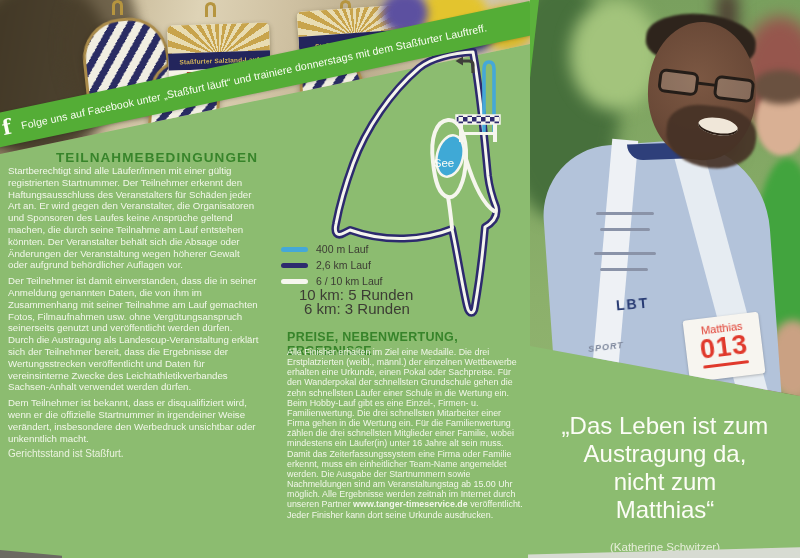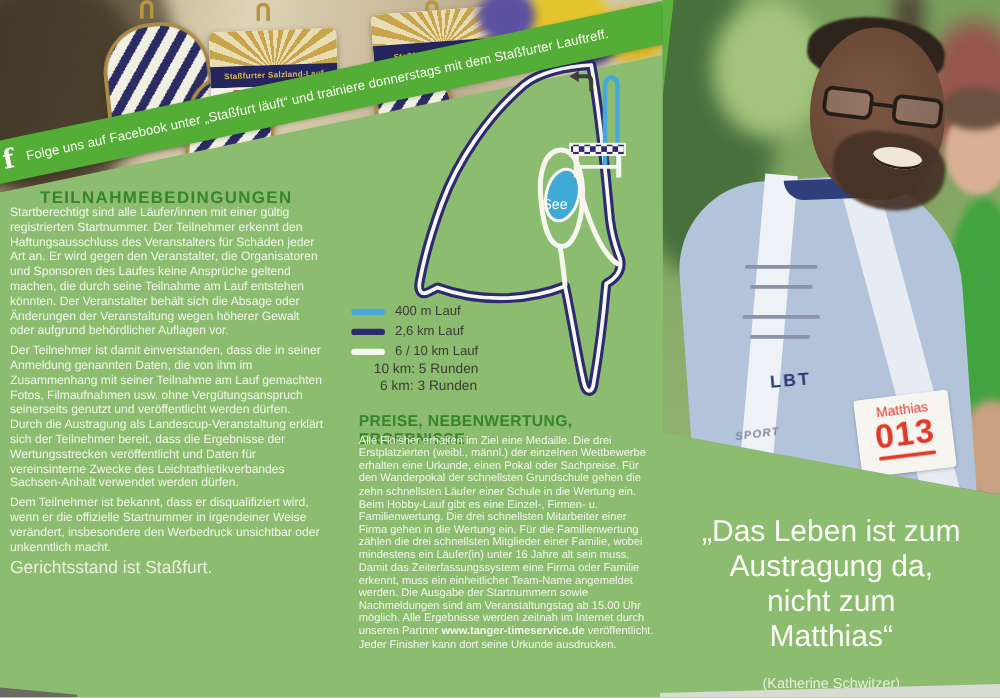--- a/index.html
+++ b/index.html
@@ -29,35 +29,35 @@
 
   
   .banner{position:absolute;left:-15px;top:116px;width:560px;height:34px;
     background:#54ad36;transform:rotate(-11.9deg);transform-origin:0 50%;
     display:flex;align-items:center;box-shadow:0 1px 3px rgba(0,0,0,.18);z-index:5}
   .fb{color:#fdfef7;font-weight:bold;font-size:21px;margin:0 10px 2px 18px;line-height:20px;
     font-family:"DejaVu Serif",serif}
   .banner-text{color:#fbfdf4;font-size:10.5px;white-space:nowrap;letter-spacing:.1px}
 
   
-  .h-left{position:absolute;left:8px;top:150px;width:250px;text-align:center;
+  .h-left{position:absolute;left:8px;top:150px;width:250px;text-align:right;
     color:#37842a;font-size:13.5px;font-weight:bold;letter-spacing:1.1px}
   .left-body{position:absolute;left:8px;top:165px;width:251px;color:#f2f7ea;
     font-size:9.7px;line-height:11.8px}
   .left-body p{margin:0 0 4px 0}
-  .footnote{font-size:14px;color:#eaf2df;margin-top:1px}
+  .footnote{font-size:10px;color:#eaf2df;margin-top:1px}
 
   
   .map-svg{position:absolute;left:283px;top:36px}
   .legend{position:absolute;left:281px;top:241px}
   .legend-row{display:flex;align-items:center;height:16px}
   .swatch{width:27px;height:5px;border-radius:2.5px;margin-right:8px}
   .sw-400{background:#45a8d8}.sw-15{background:#2d2a6e}.sw-610{background:#f6f6ee}
   .legend-label{font-size:10.5px;color:#3c3c34}
-  .rounds{position:absolute;left:299px;top:288px;font-size:11px;line-height:14px;color:#3c3c34}
+  .rounds{position:absolute;left:299px;top:288px;font-size:15px;line-height:14px;color:#3c3c34}
   .rounds div:nth-child(2){margin-left:5px}
 
   
   .h-mid{position:absolute;left:287px;top:330px;width:240px;color:#37842a;
     font-size:12.5px;font-weight:bold;letter-spacing:.3px}
   .mid-body{position:absolute;left:287px;top:347px;width:238px;color:#f2f7ea;
     font-size:8.9px;line-height:10.15px}
   .partner{font-weight:bold}
 
   

